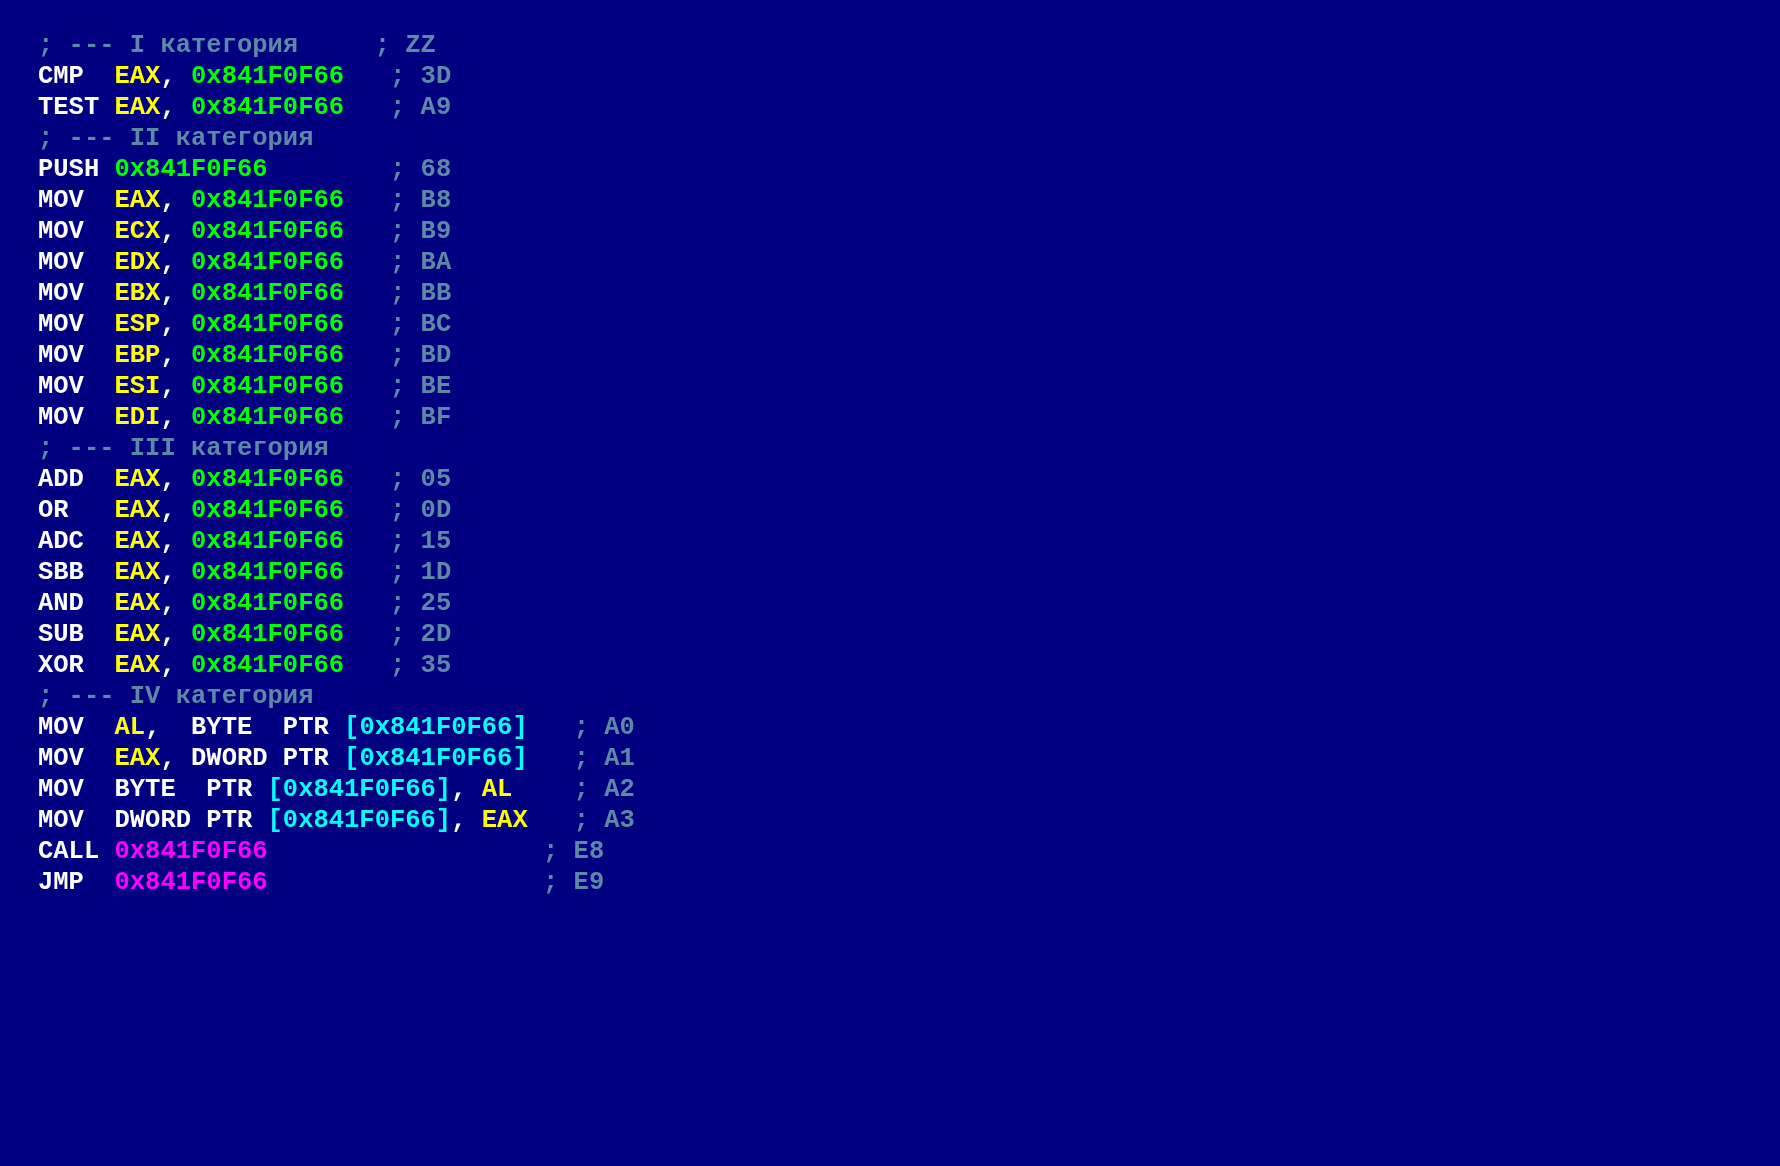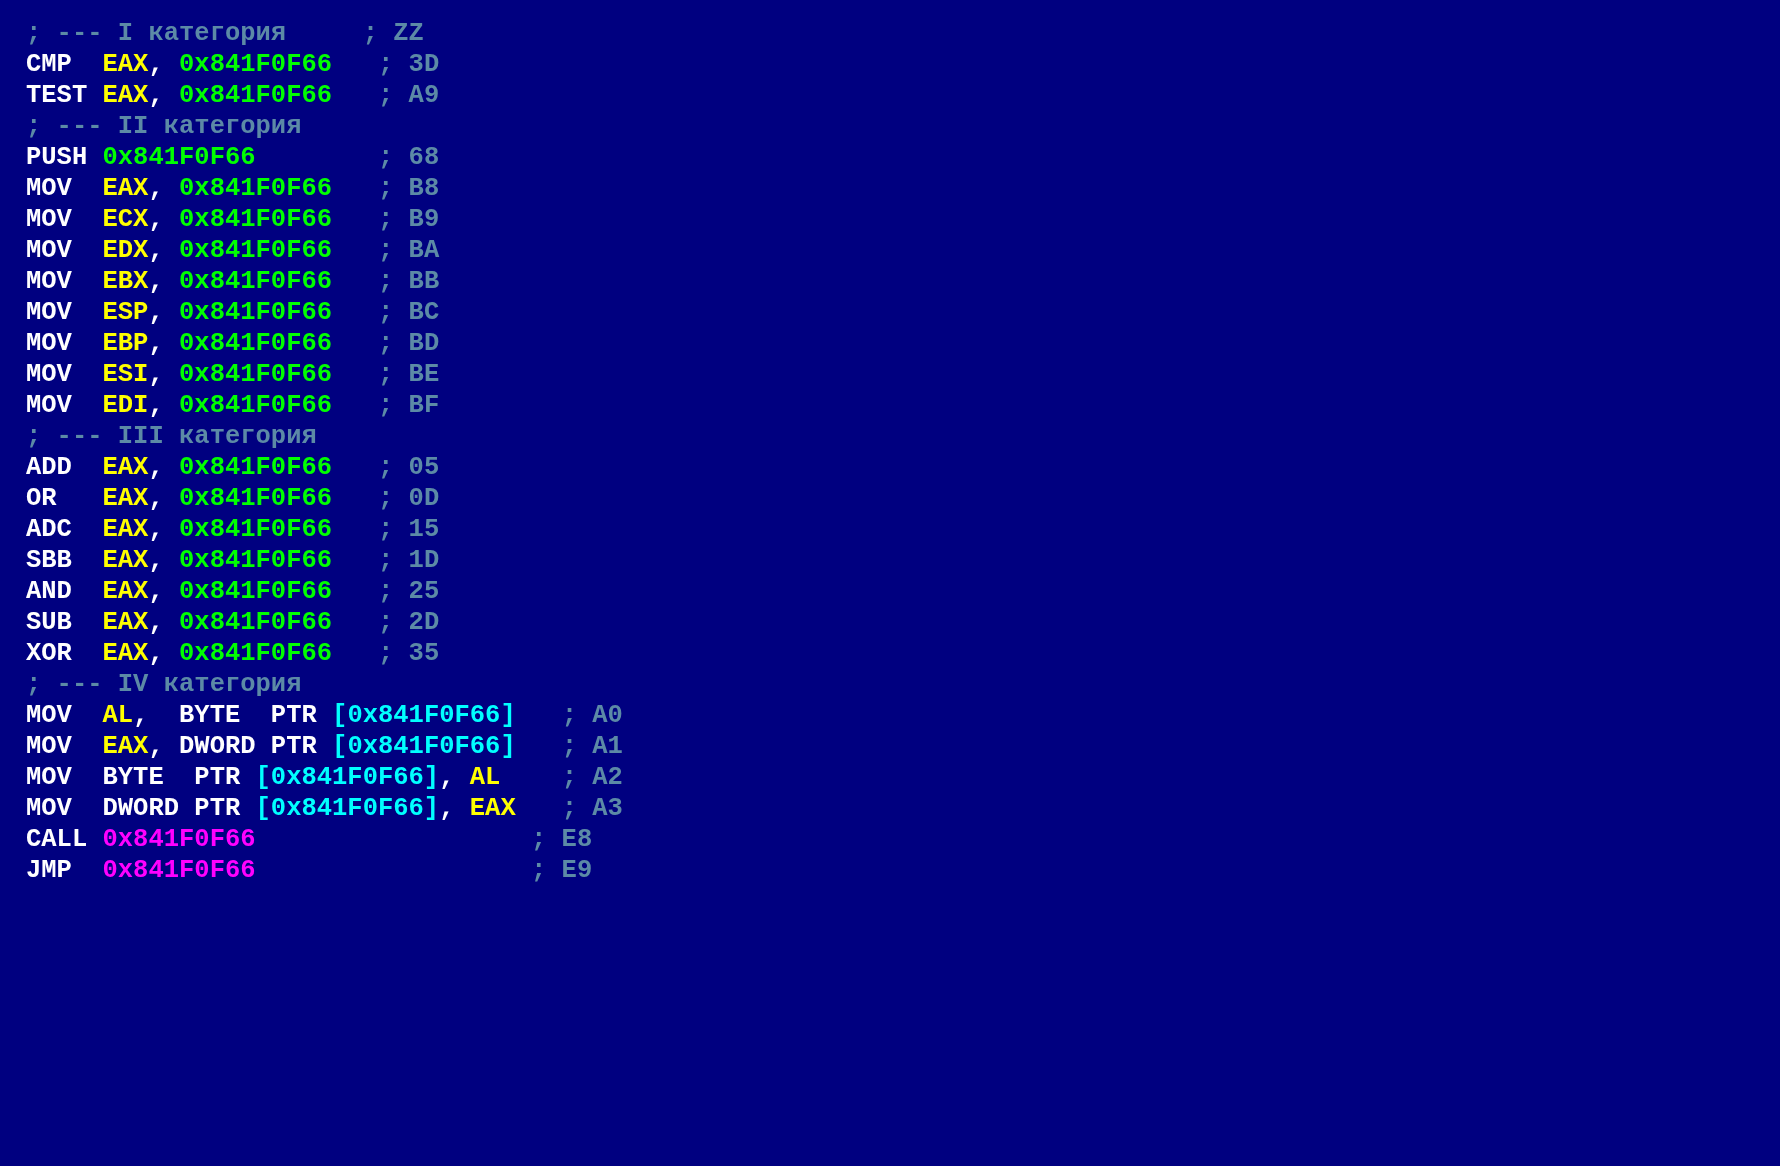--- a/index.html
+++ b/index.html
@@ -2,21 +2,21 @@
 <html><head>
 <meta charset="utf-8">
 <style>
   html,body{
     margin:0;padding:0;
     background:#000080;
     width:1780px;height:1166px;
     overflow:hidden;
   }
   pre.code{
-    margin:0;
+    margin:12px;
     padding:18px 26px;
     font-family:"Courier New",monospace;
     font-weight:bold;
     font-size:25.5px;
     line-height:31px;
     white-space:pre;
     color:#ffffff;
   }
   .op  {color:#ffffff;}
   .reg {color:#ffff00;}

